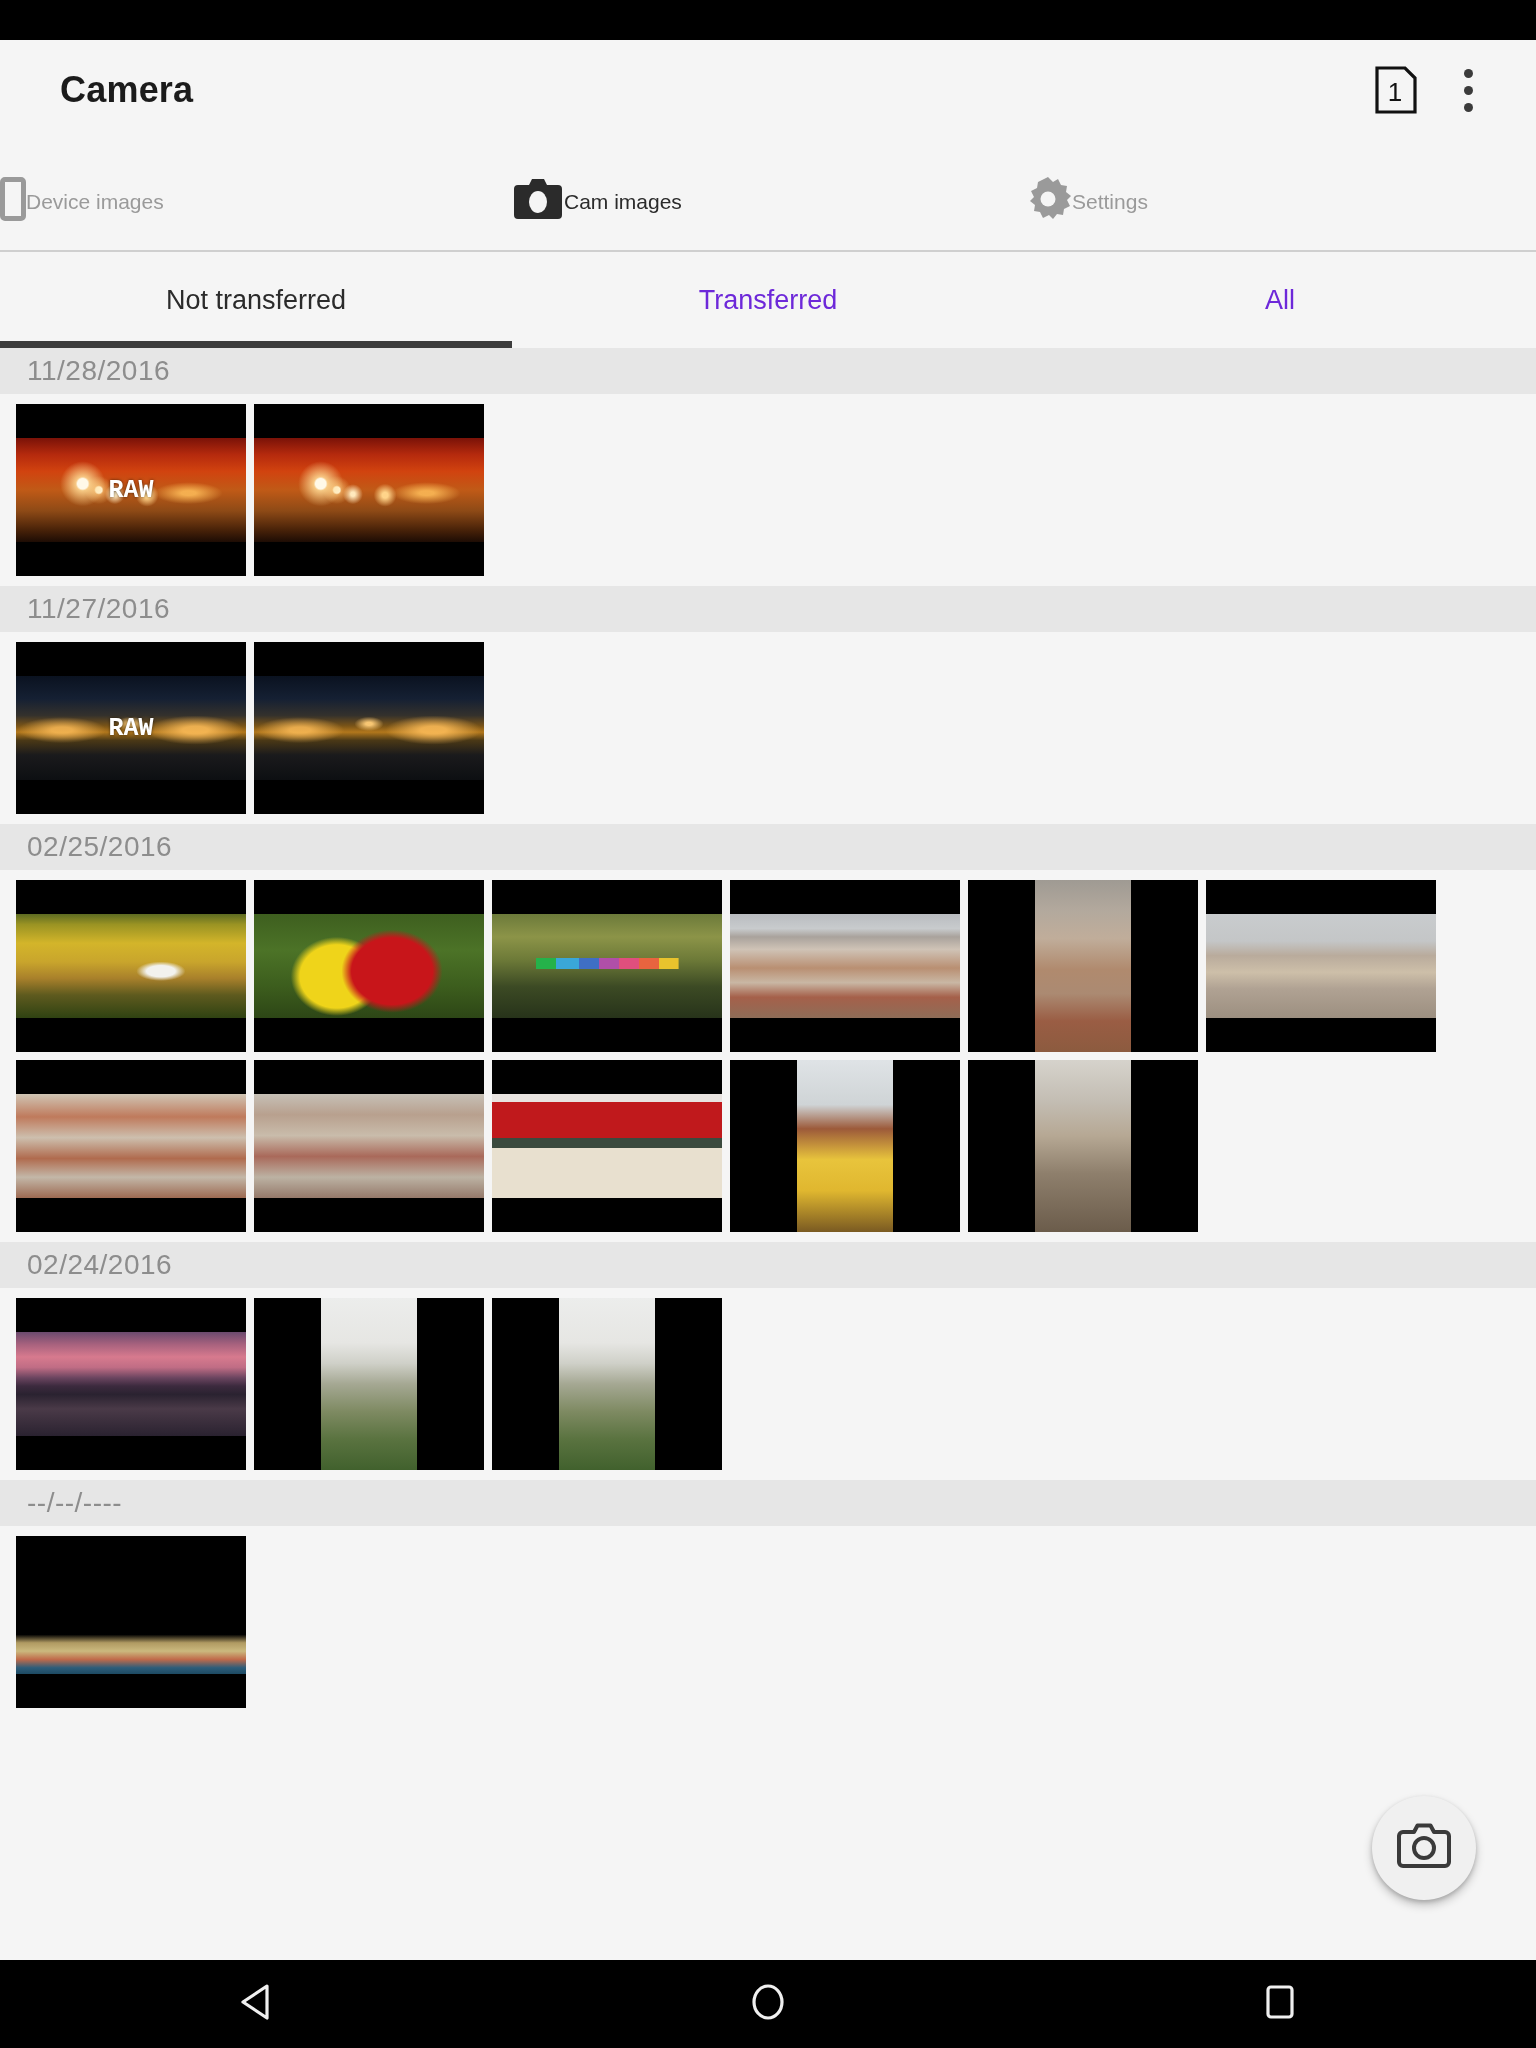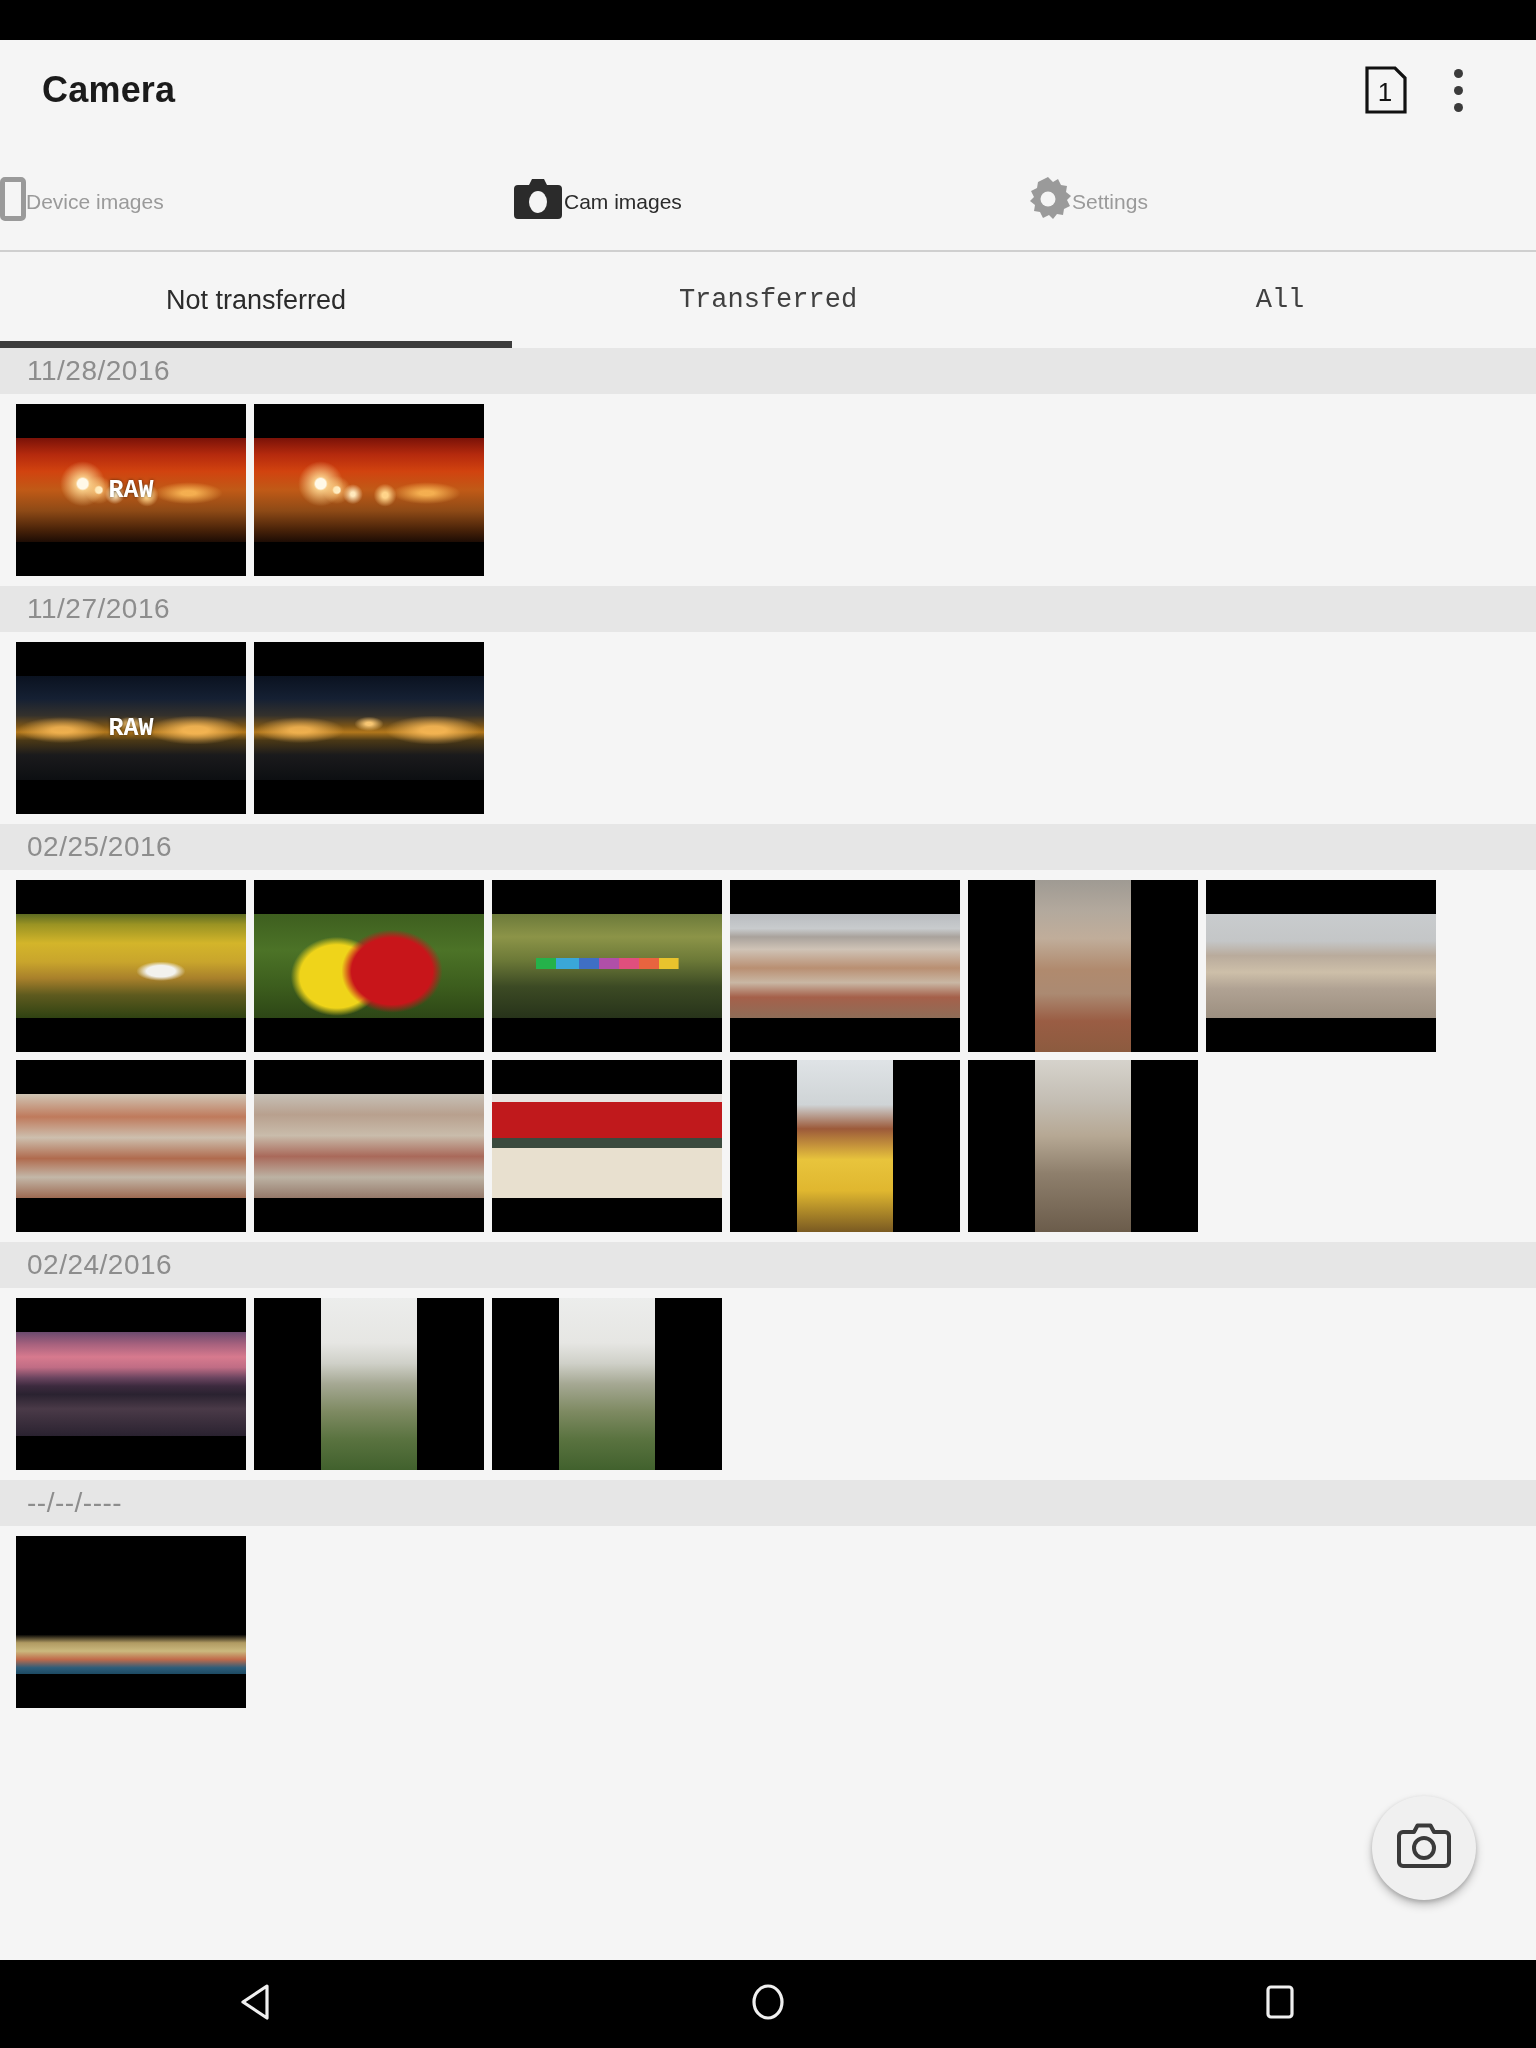--- a/index.html
+++ b/index.html
@@ -10,21 +10,21 @@
     overflow: hidden;
   }
   #app { position: relative; width: 1536px; height: 2048px; background: #f5f5f5; }
 
   
   .status-bar { height: 40px; background: #000; width: 100%; }
 
   
   .app-bar {
     height: 100px; background: #f5f5f5;
-    display: flex; align-items: center; padding: 0 42px;
+    display: flex; align-items: center; padding: 0 32px; margin-left: 28px;
   }
   .app-title { font-size: 36px; font-weight: bold; color: #1b1b1b; letter-spacing: .2px; }
   .app-bar-spacer { flex: 1; }
   .appbar-action { display: flex; align-items: center; justify-content: center; width: 72px; height: 72px; }
 
   .page-badge { position: relative; width: 42px; height: 48px; }
   .page-badge svg { display:block; }
 
   .kebab { display: flex; flex-direction: column; gap: 8px; align-items: center; }
   .kebab i { display: block; width: 9px; height: 9px; border-radius: 50%; background: #3b3b3b; }
@@ -40,21 +40,21 @@
   .main-tab.inactive .tab-label { color: #9a9a9a; }
   .main-tab.active .tab-label { color: #2b2b2b; }
 
   .ic-device { width: 26px; height: 44px; border: 5px solid #9a9a9a; border-radius: 5px; }
   .ic-cam svg { display:block; }
   .ic-gear svg { display:block; }
 
   
   .sub-tabs { height: 96px; display: flex; position: relative; background: #f5f5f5; }
   .sub-tab { flex: 1; display: flex; align-items: center; justify-content: center; font-size: 27px; }
-  .sub-tab.inactive { color: #404040; font-family: Liberation Mono, monospace; }
+  .sub-tab.inactive { color: #6d28d9; }
   .sub-tab.active { color: #2b2b2b; }
   .sub-indicator { position: absolute; left: 0; bottom: 0; width: 33.3333%; height: 7px; background: #3c3c3c; }
 
   
   .gallery { position: absolute; top: 348px; left: 0; right: 0; bottom: 88px; overflow: hidden; background: #f5f5f5; }
   .date-header {
     height: 46px; background: #e6e6e6; display: flex; align-items: center;
     padding-left: 27px; color: #8d8d8d; font-size: 28px; letter-spacing: .5px;
   }
   .thumb-row { display: flex; padding: 10px 0 10px 16px; gap: 8px; flex-wrap: wrap; font-family: Liberation Mono, monospace; }

